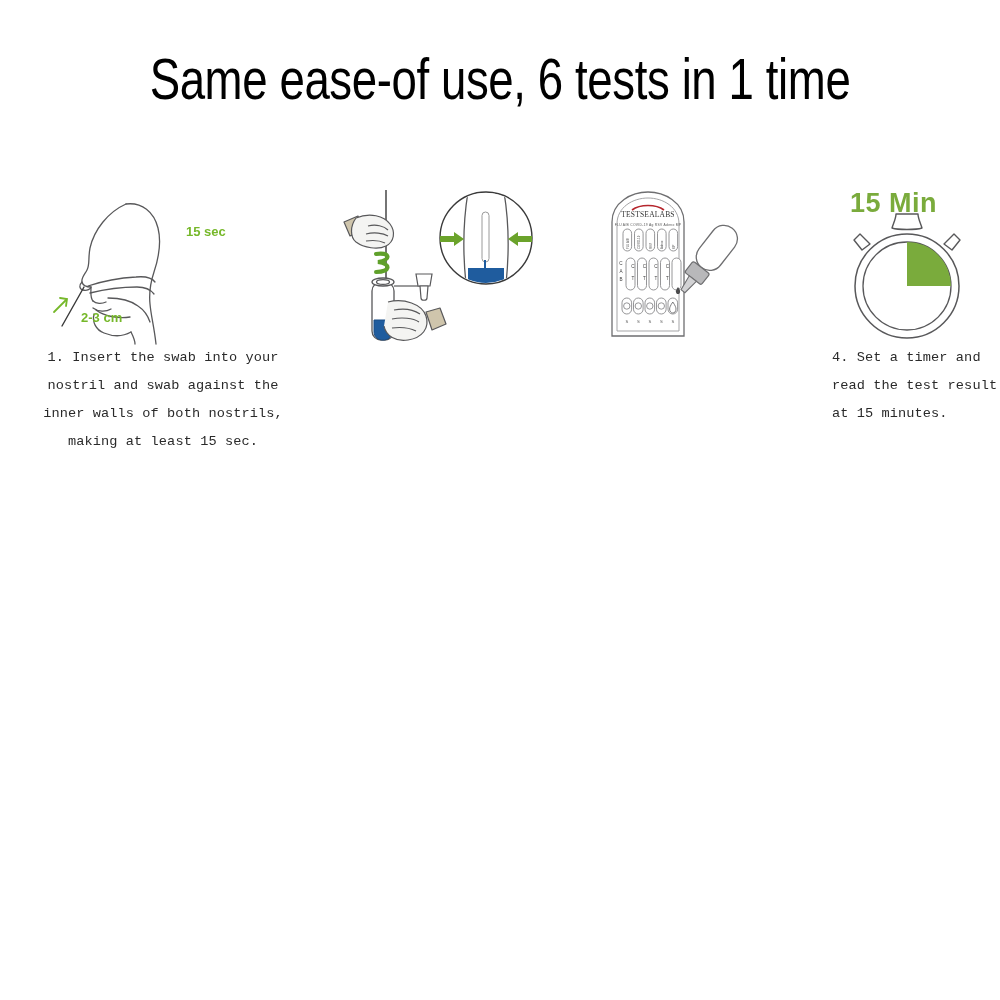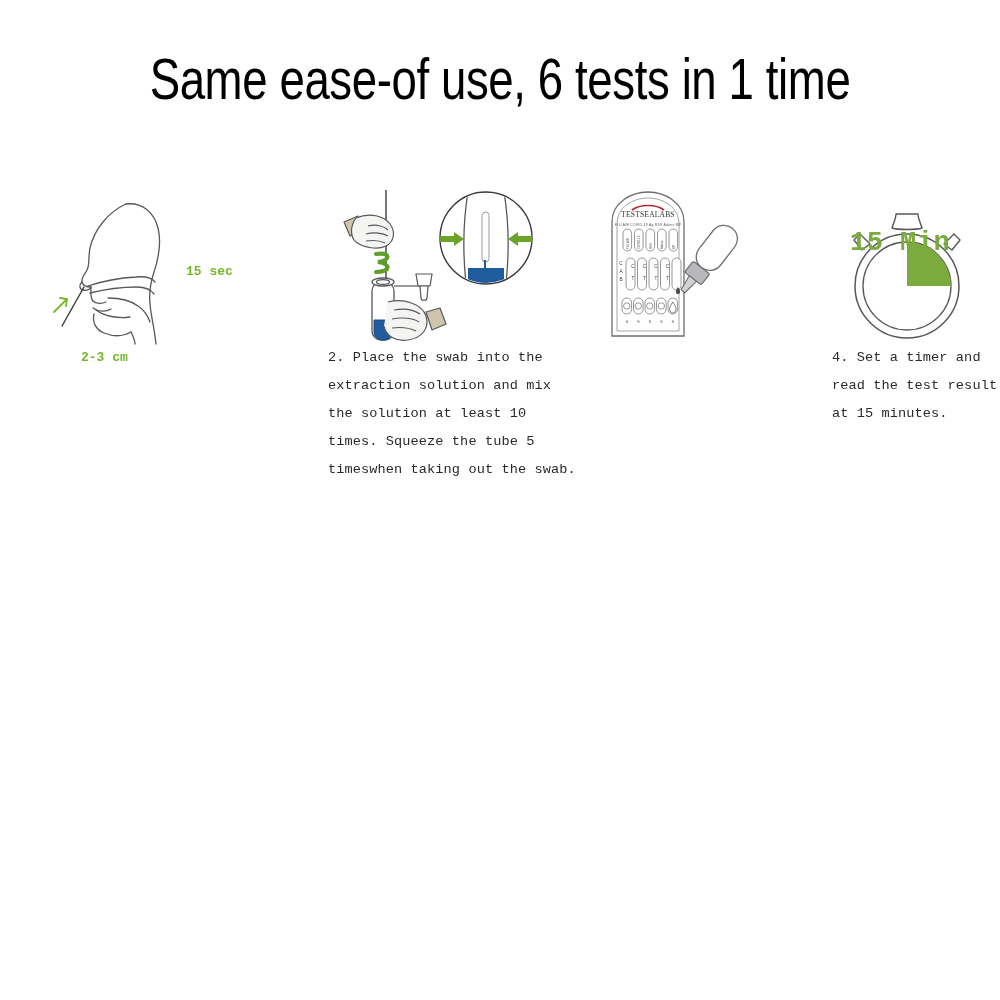--- a/index.html
+++ b/index.html
@@ -63,25 +63,24 @@
     font-size: 13.6px;
     line-height: 28px;
     color: #2a2a2a;
     letter-spacing: 0.1px;
     white-space: pre-line;
   }
 
   
   .art-label {
     position: absolute;
-    font-family: Liberation Mono, monospace;
+    font-family: Liberation Sans, sans-serif;
     font-weight: bold;
     color: #76b82a;
     white-space: nowrap;
-    margin-top: 40px;
   }
   .lbl-15sec { left: 148px; top: 38px;  font-size: 13px; }
   .lbl-23cm  { left: 28px;  top: 124px; font-size: 13px; padding-left: 15px; }
   .lbl-15min { left: 18px;  top: 2px;   font-size: 27px; color: #7aab3c; letter-spacing: 0.5px; }
 </style>
 </head>
 <body>
 
 <div class="page-title">Same ease-of use, 6 tests in 1 time</div>
 
@@ -121,20 +120,21 @@
         </g>
 
         <g stroke="#76b82a" stroke-width="1.8" fill="none" stroke-linecap="round">
           <line x1="16" y1="126" x2="28" y2="114"></line>
           <path d="M22 112 L29 113 L28 120" fill="none"></path>
         </g>
       </svg>
       <span class="art-label lbl-15sec">15 sec</span>
       <span class="art-label lbl-23cm">2-3 cm</span>
     </div>
+    <div class="step-text">1. Insert the swab into your nostril and swab against the inner walls of both nostrils, making at least 15 sec.</div>
   </div>
 
   <div class="step step-2">
     <div class="art">
       <svg width="250" height="158" viewBox="0 0 250 158">
 
         <line x1="58" y1="4" x2="58" y2="118" stroke="#3a3a3a" stroke-width="1.4"></line>
 
         <g stroke="#58585a" stroke-width="1.2" fill="#f4f4f2" stroke-linejoin="round">
           <path d="M16 36 L30 30 L36 44 L22 50 Z" fill="#cfc5ac"></path>
@@ -188,21 +188,20 @@
               <circle cx="158" cy="52" r="45"></circle>
             </clipPath>
         </defs>
 
         <g fill="#6ba32b">
           <path d="M112 50 L126 50 L126 46 L136 53 L126 60 L126 56 L112 56 Z"></path>
           <path d="M204 50 L190 50 L190 46 L180 53 L190 60 L190 56 L204 56 Z"></path>
         </g>
       </svg>
     </div>
-    <div class="step-text">2. Place the swab into the extraction solution and mix the solution at least 10 times. Squeeze the tube 5 timeswhen taking out the swab.</div>
   </div>
 
   <div class="step step-3">
     <div class="art">
       <svg width="250" height="158" viewBox="0 0 250 158">
 
         <path d="M30 36 C30 16 50 6 66 6 C82 6 102 16 102 36 L102 150 L30 150 Z" fill="#ffffff" stroke="#6e6e70" stroke-width="1.3"></path>
         <path d="M35 38 C35 21 51 12 66 12 C81 12 97 21 97 38 L97 145 L35 145 Z" fill="none" stroke="#9b9b9d" stroke-width="0.9"></path>
 
         <path d="M50 24 C58 18 74 18 82 24" stroke="#b5262d" stroke-width="1.6" fill="none"></path>

